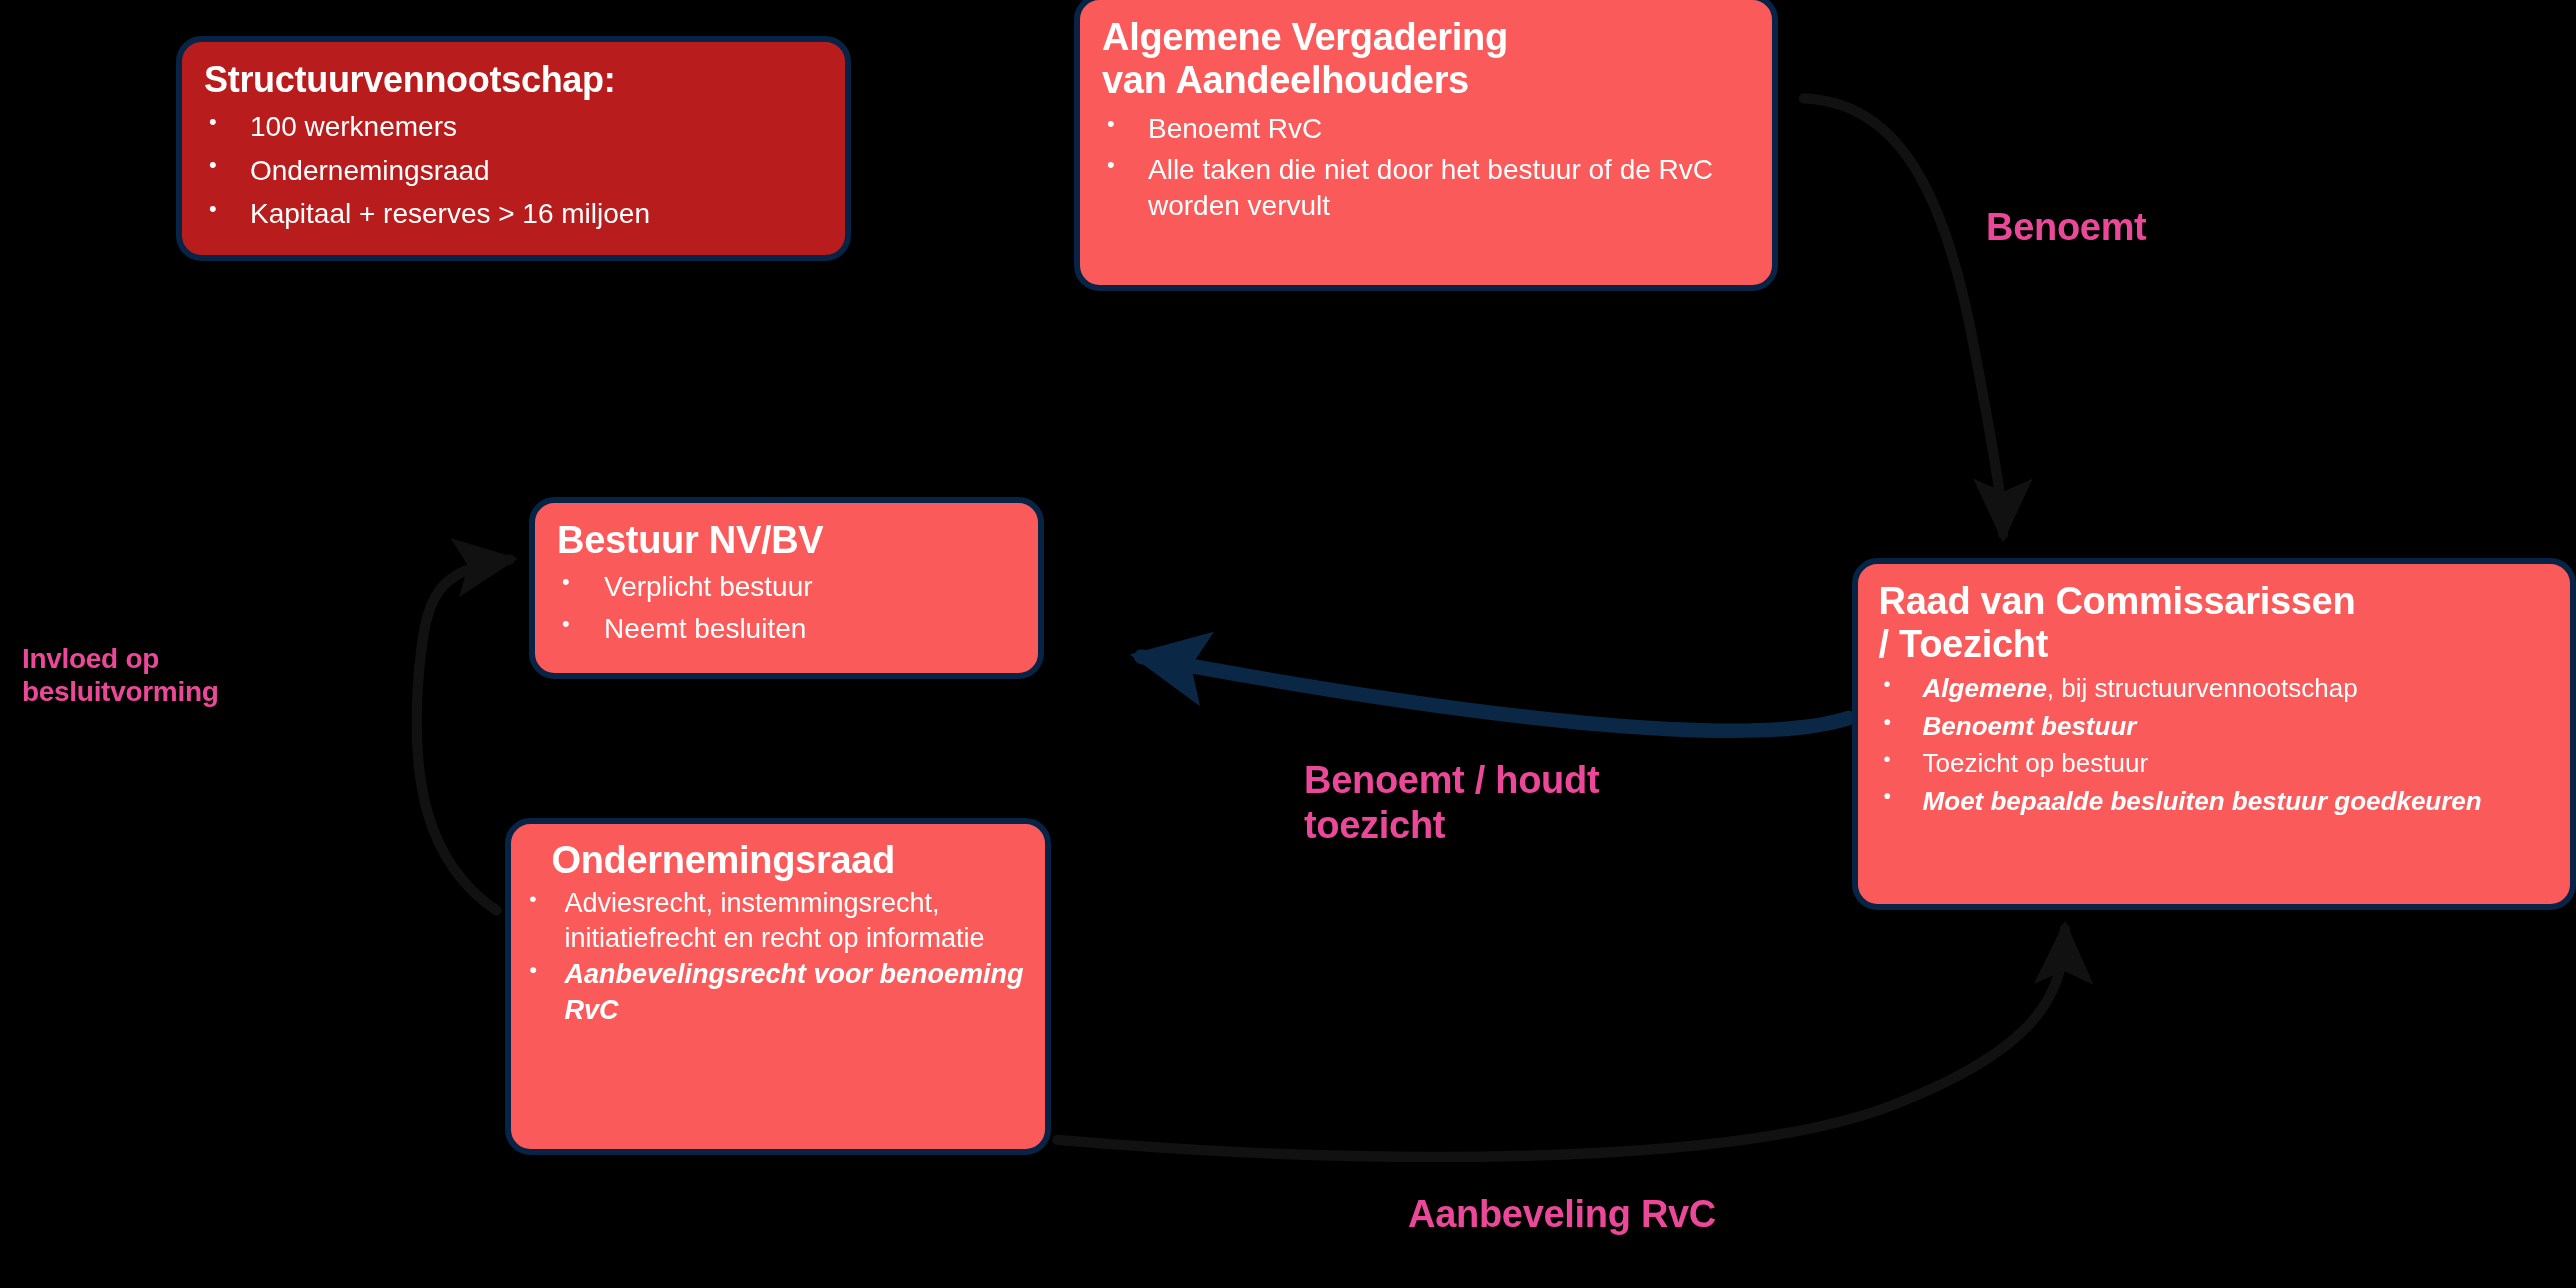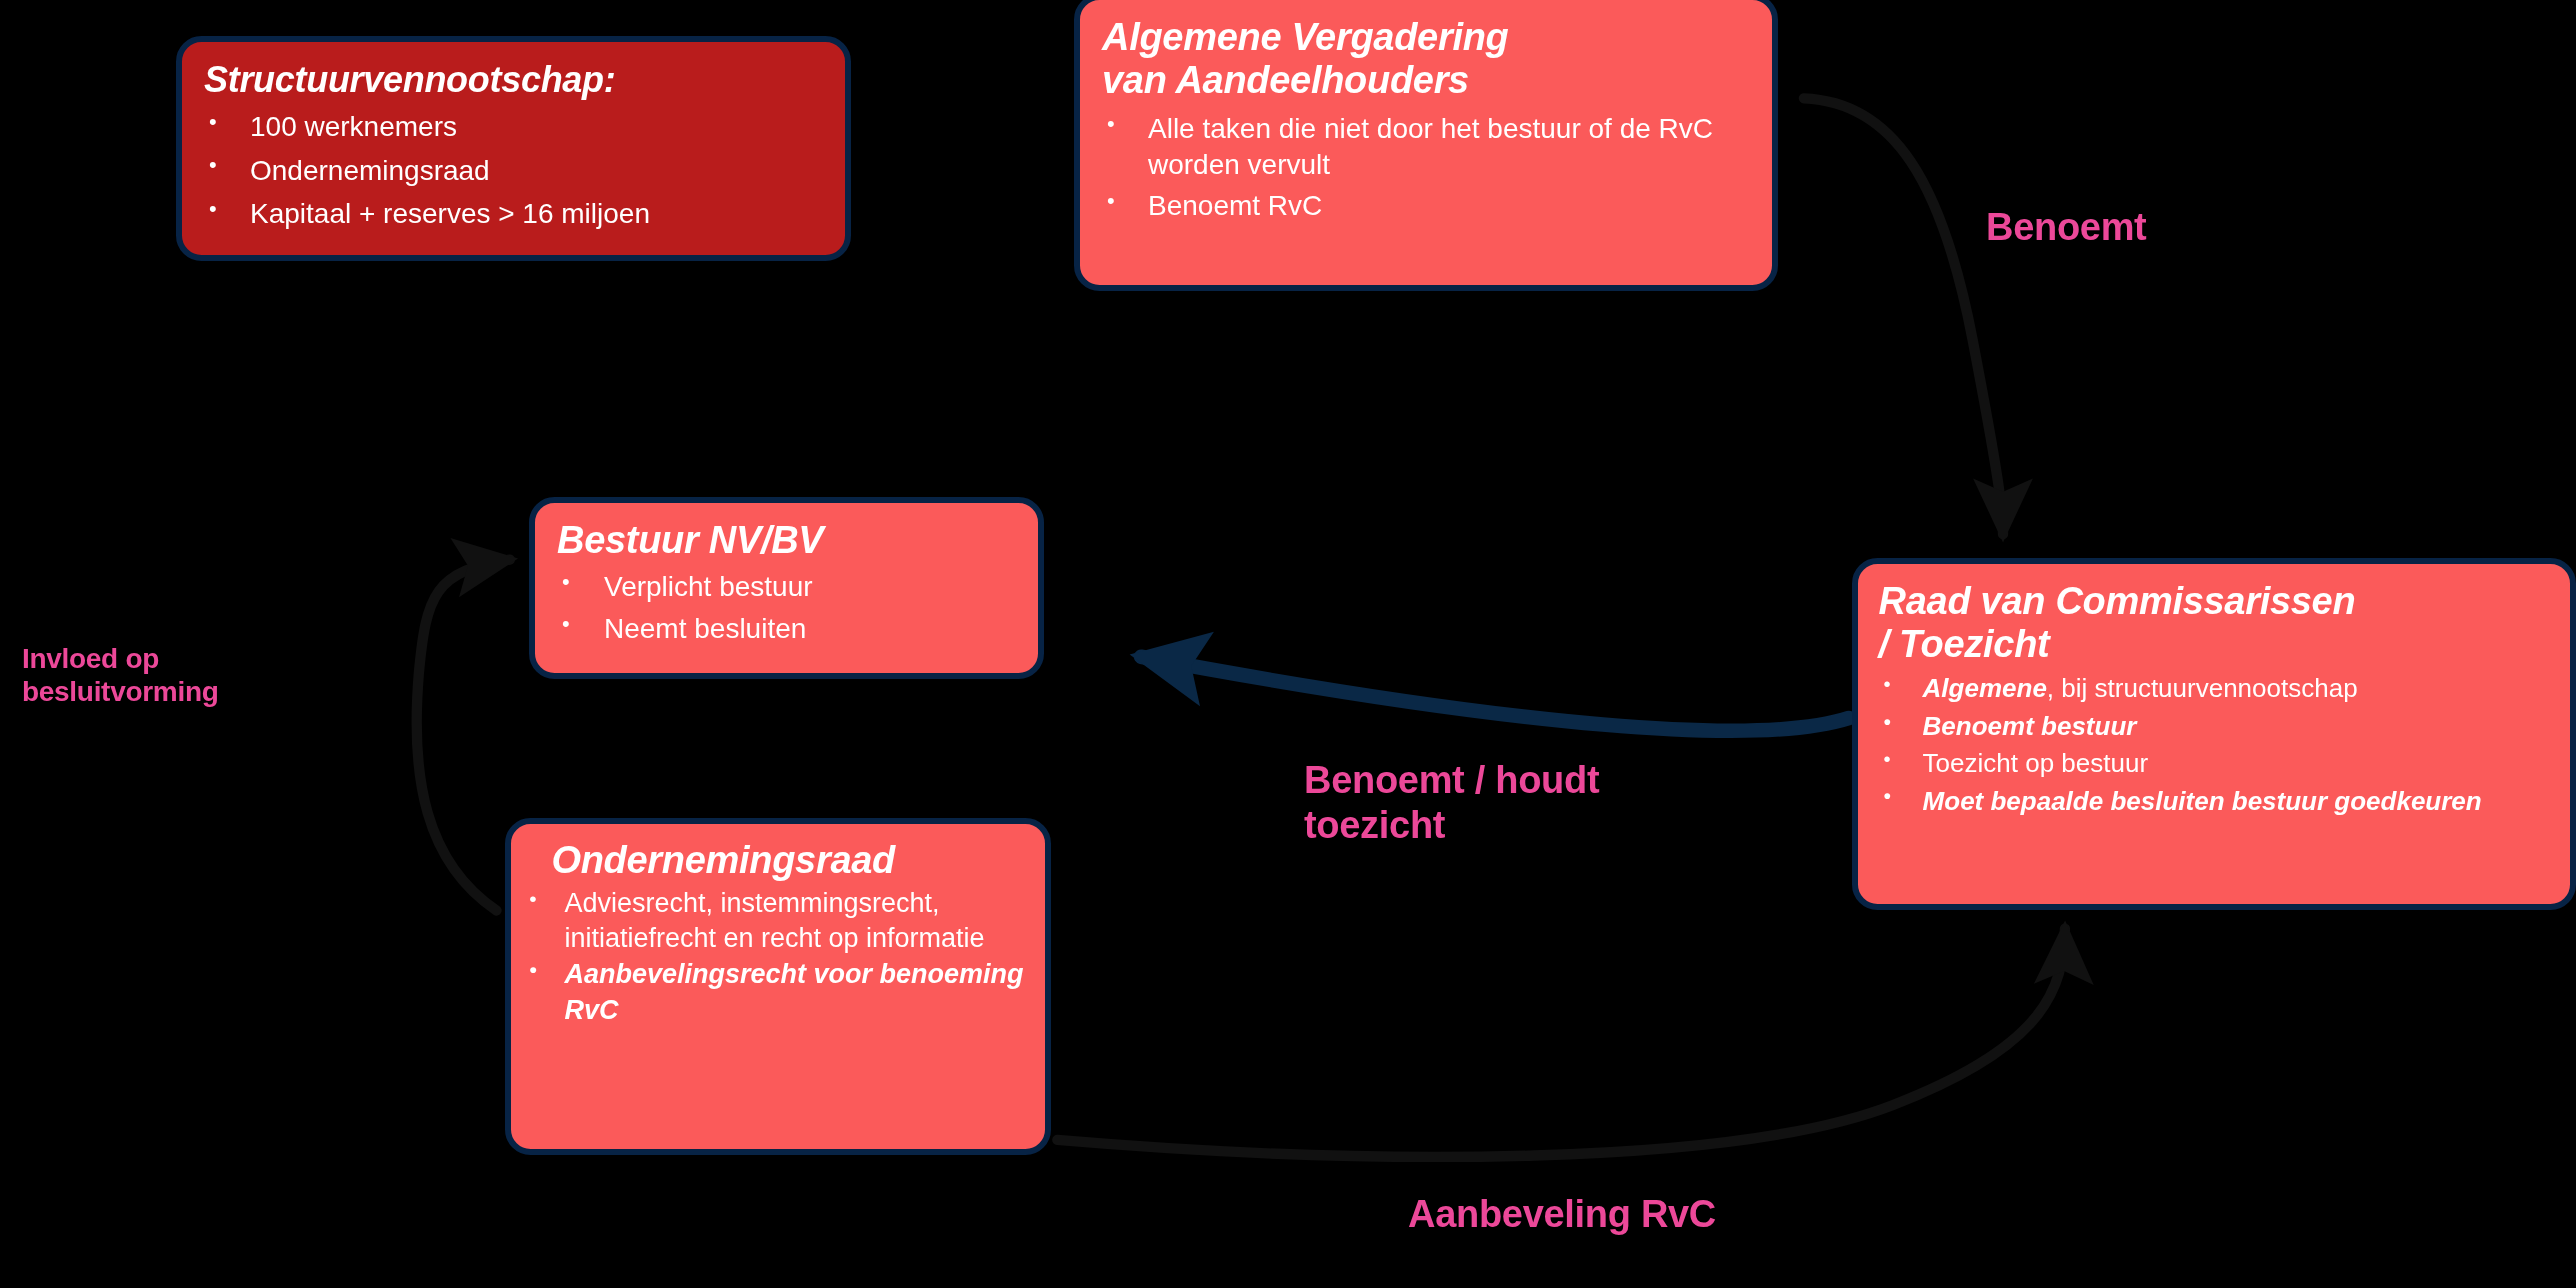--- a/index.html
+++ b/index.html
@@ -28,21 +28,20 @@
   }
   .node.blue  { background: #b91c1c; }
   .node.red   { background: #FB5A5A; }
 
   .node-title {
     font-weight: bold;
     line-height: 1.12;
     letter-spacing: -0.3px;
     margin-bottom: 6px;
     white-space: pre-line;
-    font-style: italic;
   }
   .node-list { list-style: none; }
   .node-list li {
     position: relative;
     padding-left: 39px;
     line-height: 1.30;
     margin-bottom: 1.2px;
   }
   .node-list li::before {
     content: "\2022";
@@ -148,22 +147,22 @@
       <li>100 werknemers</li>
       <li>Ondernemingsraad</li>
       <li>Kapitaal + reserves &gt; 16 miljoen</li>
     </ul>
   </div>
 
   <div class="node red" id="box-ava">
     <div class="node-title">Algemene Vergadering
 van Aandeelhouders</div>
     <ul class="node-list">
+      <li>Benoemt RvC</li>
       <li>Alle taken die niet door het bestuur of de RvC worden vervult</li>
-      <li>Benoemt RvC</li>
     </ul>
   </div>
 
   <div class="node red" id="box-rvc">
     <div class="node-title">Raad van Commissarissen
 / Toezicht</div>
     <ul class="node-list">
       <li><em style="font-weight:bold;font-style:italic">Algemene</em><span>, bij structuurvennootschap</span></li>
       <li class="em">Benoemt bestuur</li>
       <li>Toezicht op bestuur</li>

